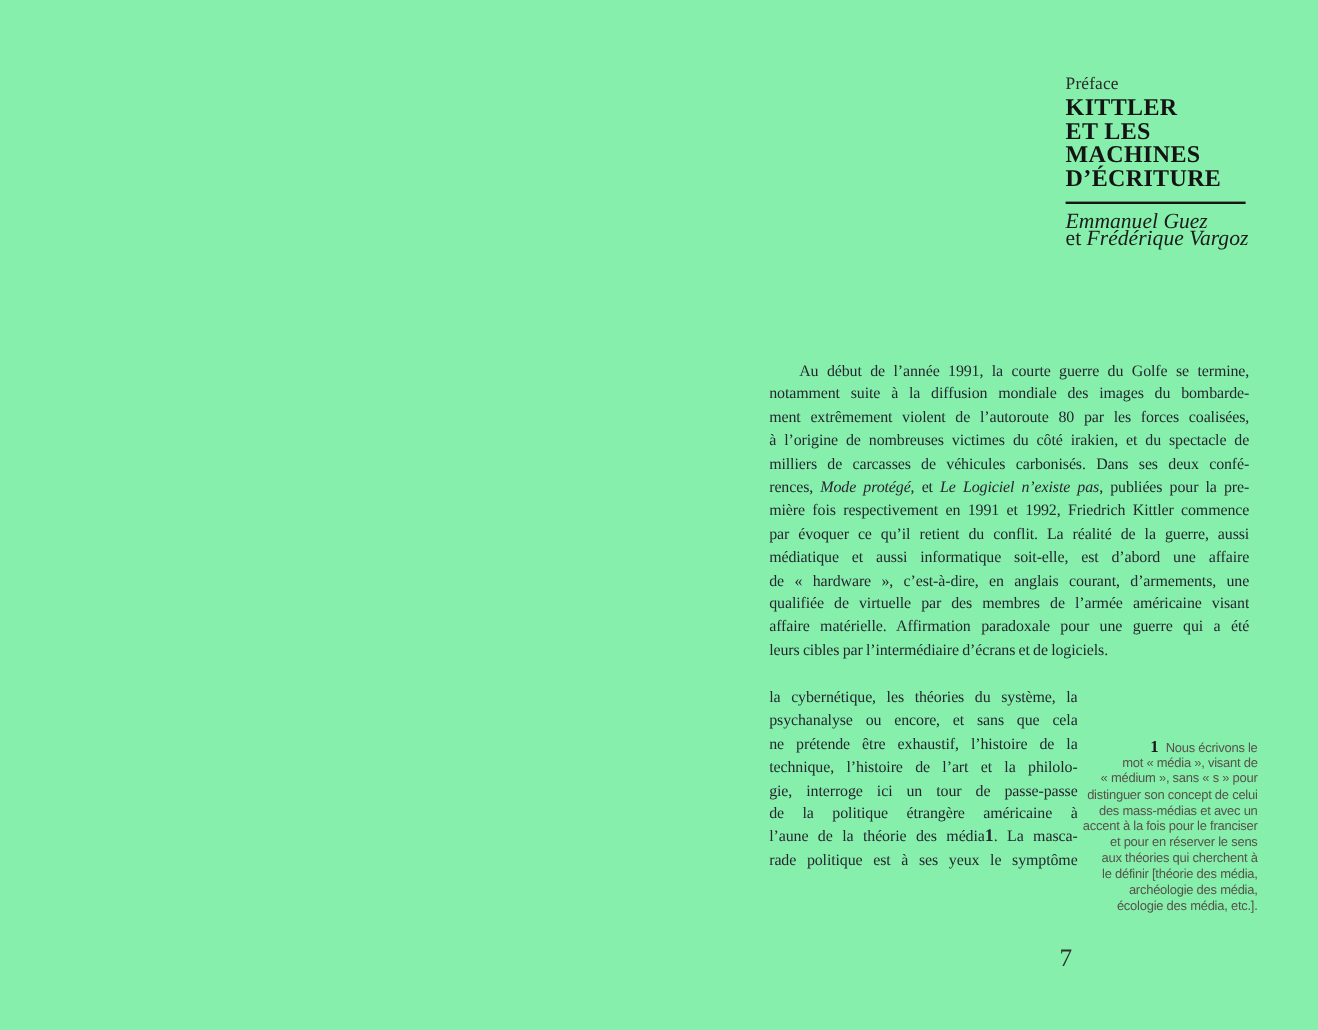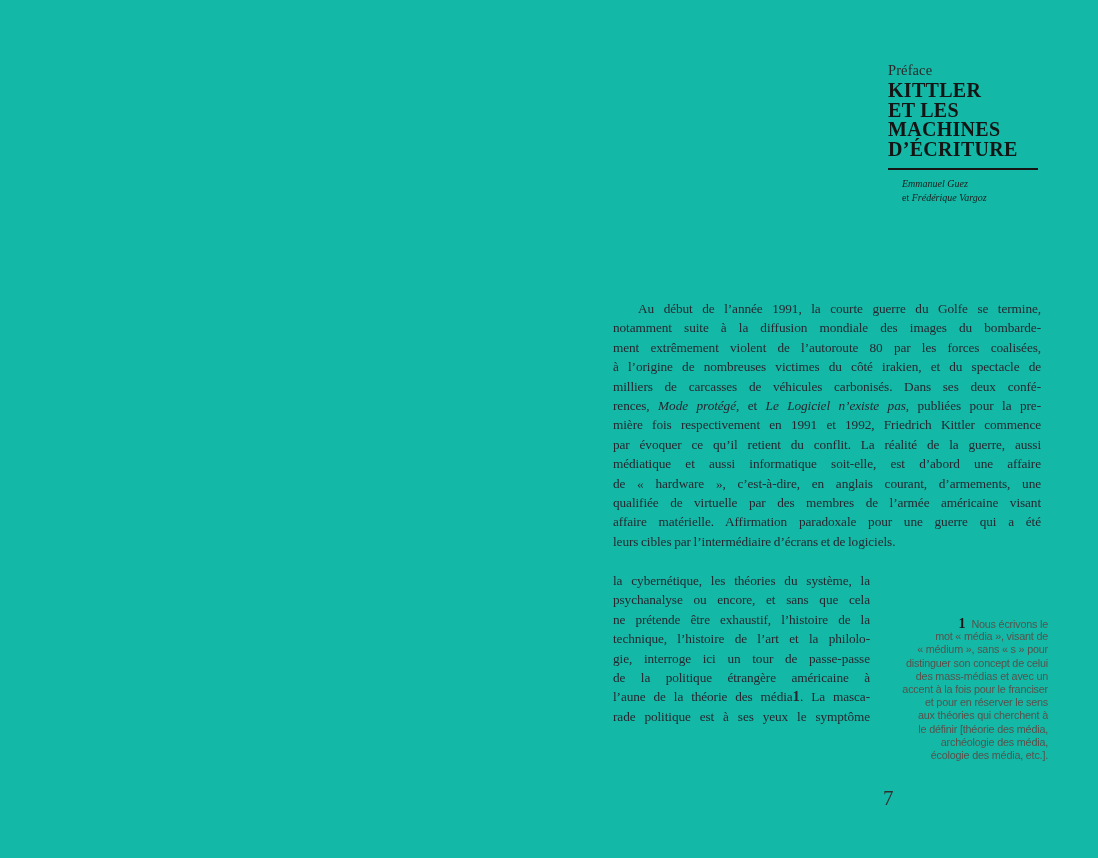--- a/index.html
+++ b/index.html
@@ -3,51 +3,52 @@
 <meta charset="utf-8">
 <style>
   html, body { margin: 0; padding: 0; background: #ffffff; }
   body {
     width: 1098px; height: 858px;
     font-family: "Liberation Serif", serif;
     -webkit-font-smoothing: antialiased;
   }
   .spread {
     position: relative; width: 1098px; height: 858px;
-    background: #14b8a6; overflow: hidden;
+    background: #86efac; overflow: hidden;
   }
 
   
   .chapter-header { position: absolute; left: 888px; top: 62px; width: 154px; }
   .kicker {
     font-size: 14.5px; line-height: 17px; color: #2b2b2b;
     letter-spacing: 0.1px; margin-bottom: 2px;
   }
   .chapter-title {
     margin: 0; font-family: Liberation Serif, serif;
     font-weight: bold; font-size: 20px; line-height: 19.6px;
     color: #141414; letter-spacing: 0.3px;
   }
   .title-rule {
     width: 150px; height: 2px; background: #161616;
     margin-top: 9px; margin-bottom: 7px;
   }
-  .authors { font-size: 10px; line-height: 14px; color: #1c1c1c; margin-left: 14px; }
+  .authors { font-size: 18px; line-height: 14px; color: #1c1c1c; }
   .authors .it { font-style: italic; }
 
   
   .body-column {
     position: absolute; left: 613px; top: 299px; width: 428px;
     font-size: 13.3px; color: #272730;
     letter-spacing: -0.1px; word-spacing: -0.5px;
   }
   .line {
     height: 19.4px; line-height: 19.4px;
     text-align: justify; text-align-last: justify;
     overflow: hidden;
+    margin-left: 28px;
   }
   .line.last { text-align-last: left; }
   .line.ind  { text-indent: 25px; }
   .line.narrow { width: 257px; }
   .it { font-style: italic; }
   .bn { font-weight: bold; font-size: 1.12em; letter-spacing: 0; }
 
   .para { position: relative; }
   .para + .para { margin-top: 20px; }
 

